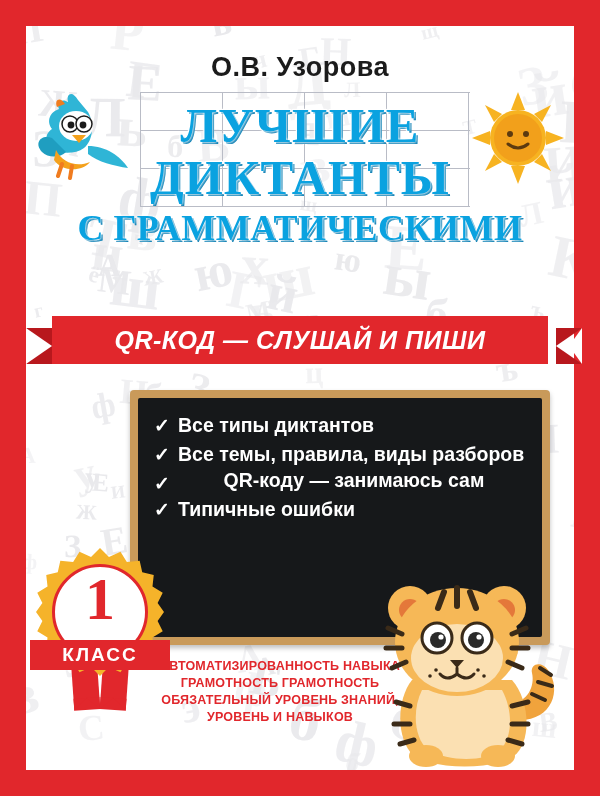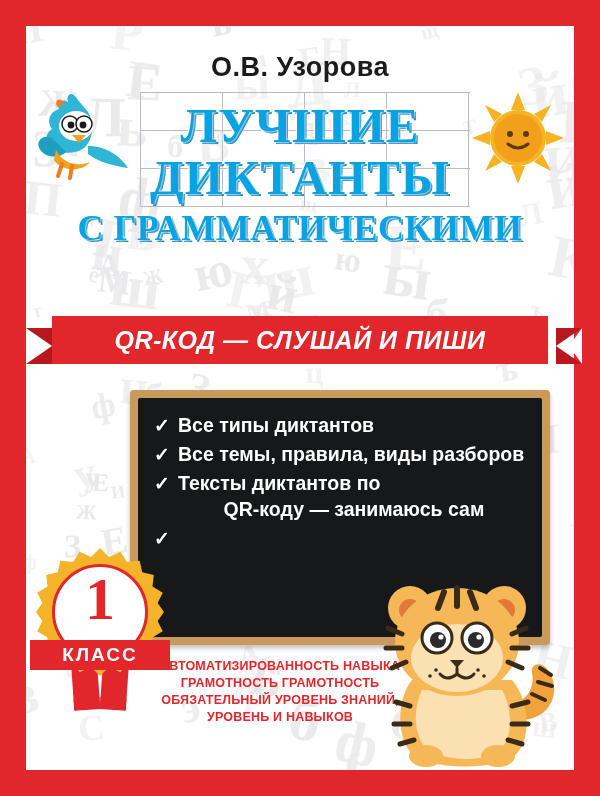--- a/index.html
+++ b/index.html
@@ -561,23 +561,23 @@
     </div>
     <div class="ribbon-notch-l"></div>
     <div class="ribbon-notch-r"></div>
   </div>
 
   <div class="board-outer">
     <div class="board-inner">
       <ul class="board-list" id="featureList">
           <li><span class="check">✓</span><span>Все типы диктантов</span></li>
           <li><span class="check">✓</span><span>Все темы, правила, виды разборов</span></li>
-          <li><span class="check">✓</span><span>Тексты диктантов по</span></li>
+          <li><span class="check">✓</span></li>
           <li class="cont"><span class="check"></span><span>QR-коду — занимаюсь сам</span></li>
-          <li><span class="check">✓</span></li>
+          <li><span class="check">✓</span><span>Типичные ошибки</span></li>
         </ul>
     </div>
   </div>
 
   <div class="rosette">
     <div class="ribbon-leg l"></div>
     <div class="ribbon-leg r"></div>
     <div class="badge-star"></div>
     <div class="badge-inner"></div>
     <div class="badge-num">1</div>

